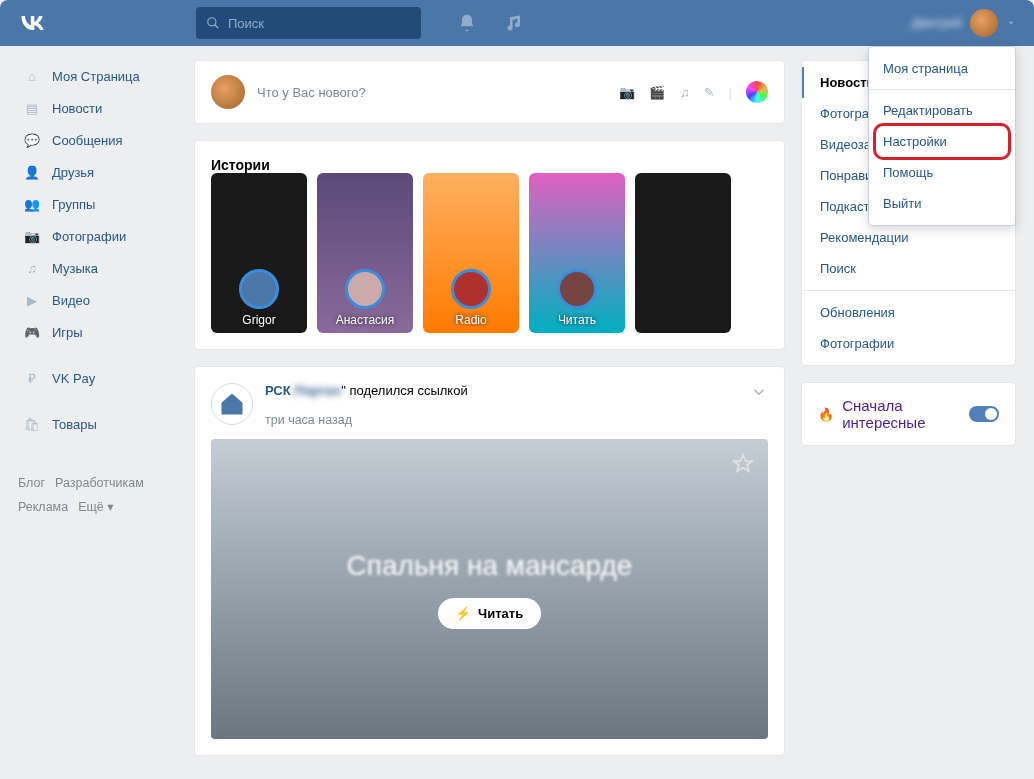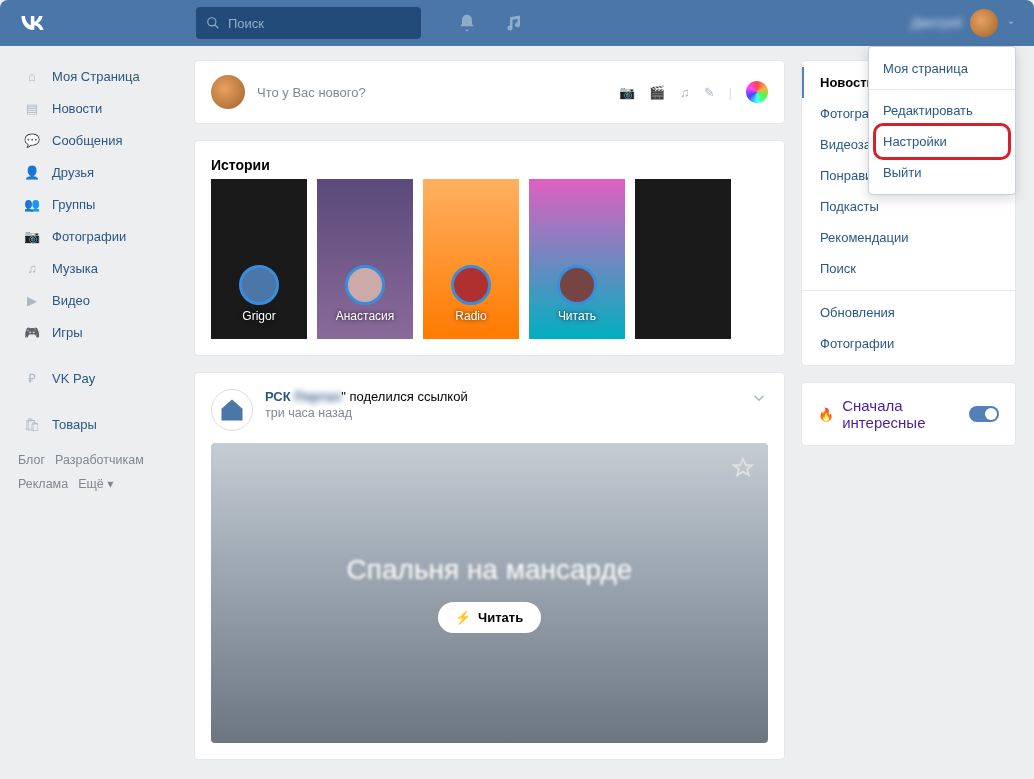--- a/index.html
+++ b/index.html
@@ -14,42 +14,42 @@
 .hdr-icon{color:#8fadc8;cursor:pointer}
 .hdr-user{margin-left:auto;display:flex;align-items:center;gap:8px;cursor:pointer;color:#fff}
 .hdr-user .name{filter:blur(3px);opacity:.8;font-size:12.5px}
 .avatar{width:28px;height:28px;border-radius:50%;background:radial-gradient(circle at 40% 40%,#e8a060,#a0642a)}
 .chev{color:#8fadc8}
 .body{display:flex;padding:14px 18px 0 18px;gap:16px;height:calc(100% - 46px)}
 .leftnav{width:160px;flex-shrink:0}
 .leftnav .item{display:flex;align-items:center;gap:10px;padding:6px 4px;color:#2a5885;font-size:13px;cursor:pointer;border-radius:4px}
 .leftnav .ico{width:20px;height:20px;color:#aab7c5;display:flex;align-items:center;justify-content:center}
 .leftnav .sep{height:14px}
-.footer-links{margin-top:9px;font-size:12.5px;color:#808891;line-height:1.9}
+.footer-links{margin-top:32px;font-size:12.5px;color:#808891;line-height:1.9}
 .footer-links span{margin-right:10px;cursor:pointer}
 .main{flex:1;min-width:0}
 .card{background:#fff;border:1px solid #e4e6e9;border-radius:4px;margin-bottom:16px}
 .compose{display:flex;align-items:center;padding:14px 16px}
 .compose .av{width:34px;height:34px;border-radius:50%;background:radial-gradient(circle at 40% 40%,#e8a060,#a0642a);margin-right:12px}
 .compose .prompt{color:#808891;flex:1;font-size:13px}
 .compose .acts{display:flex;gap:14px;align-items:center;color:#aab7c5}
 .compose .acts span{cursor:pointer}
 .rainbow{width:22px;height:22px;border-radius:50%;background:conic-gradient(#f44,#fa4,#4f4,#4ff,#44f,#f4f,#f44)}
 .stories{padding:16px}
-.stories h3{font-size:14px;margin-bottom:6px;font-weight:600}
+.stories h3{font-size:14px;margin-bottom:0;font-weight:600}
 .srow{display:flex;gap:10px;overflow:hidden}
-.story{width:96px;height:160px;border-radius:0;position:relative;flex-shrink:0;display:flex;flex-direction:column;align-items:center;justify-content:flex-end;padding-bottom:16px;cursor:pointer;color:#fff;font-size:12px;overflow:hidden}
+.story{width:96px;height:160px;border-radius:6px;position:relative;flex-shrink:0;display:flex;flex-direction:column;align-items:center;justify-content:flex-end;padding-bottom:6px;cursor:pointer;color:#fff;font-size:12px;overflow:hidden}
 .story .sav{width:40px;height:40px;border-radius:50%;border:3px solid #3a8ddb;margin-bottom:4px;background:#888}
 .story .slbl{text-shadow:0 0 4px rgba(0,0,0,.8);font-size:12px}
 .post{padding:16px}
 .post-head{display:flex;align-items:flex-start;gap:12px}
 .post-av{width:42px;height:42px;border-radius:50%;background:#fff;border:1px solid #ddd;display:flex;align-items:center;justify-content:center}
 .post-title{color:#2a5885;font-size:13px;font-weight:600}
 .post-title .blur{filter:blur(3px)}
-.post-time{color:#808891;font-size:12.5px;margin-top:2px}
+.post-time{color:#808891;font-size:12.5px;margin-top:15px}
 .post-menu{margin-left:auto;color:#aab7c5;cursor:pointer}
 .post-img{margin-top:12px;height:300px;border-radius:4px;background:linear-gradient(180deg,#c5cdd4 0%,#9ea9b3 40%,#6b7680 100%);position:relative;display:flex;align-items:center;justify-content:center;flex-direction:column;gap:16px}
 .post-img .star{position:absolute;top:14px;right:14px;color:#e0e0e0}
 .post-img h2{color:#fff;font-size:28px;font-weight:500;filter:blur(1.5px)}
 .read-btn{background:#fff;border:none;border-radius:16px;padding:8px 18px;font-size:13px;font-weight:600;cursor:pointer;display:flex;align-items:center;gap:6px}
 .right{width:215px;flex-shrink:0;position:relative}
 .rnav{background:#fff;border:1px solid #e4e6e9;border-radius:4px;padding:6px 0;margin-bottom:16px}
 .rnav .ritem{padding:8px 18px;color:#2a5885;font-size:13px;cursor:pointer}
 .rnav .ritem.active{font-weight:600;color:#000;box-shadow:inset 2px 0 0 #5181b8}
 .rnav .rsep{height:1px;background:#e7e8ec;margin:6px 0}
@@ -94,20 +94,21 @@
           <path d="M6 9l6 6 6-6z"></path>
         </svg>
   </div>
 </div>
 
 <div class="dropdown">
   <div class="ditem">Моя страница</div>
   <div class="dsep"></div>
   <div class="ditem">Редактировать</div>
   <div class="ditem highlight">Настройки</div>
+  <div class="ditem">Помощь</div>
   <div class="ditem">Выйти</div>
 </div>
 
 <div class="body">
 
   <div class="leftnav">
     <div class="item">
           <span class="ico">⌂</span>
           <span>Моя Страница</span>
         </div>

